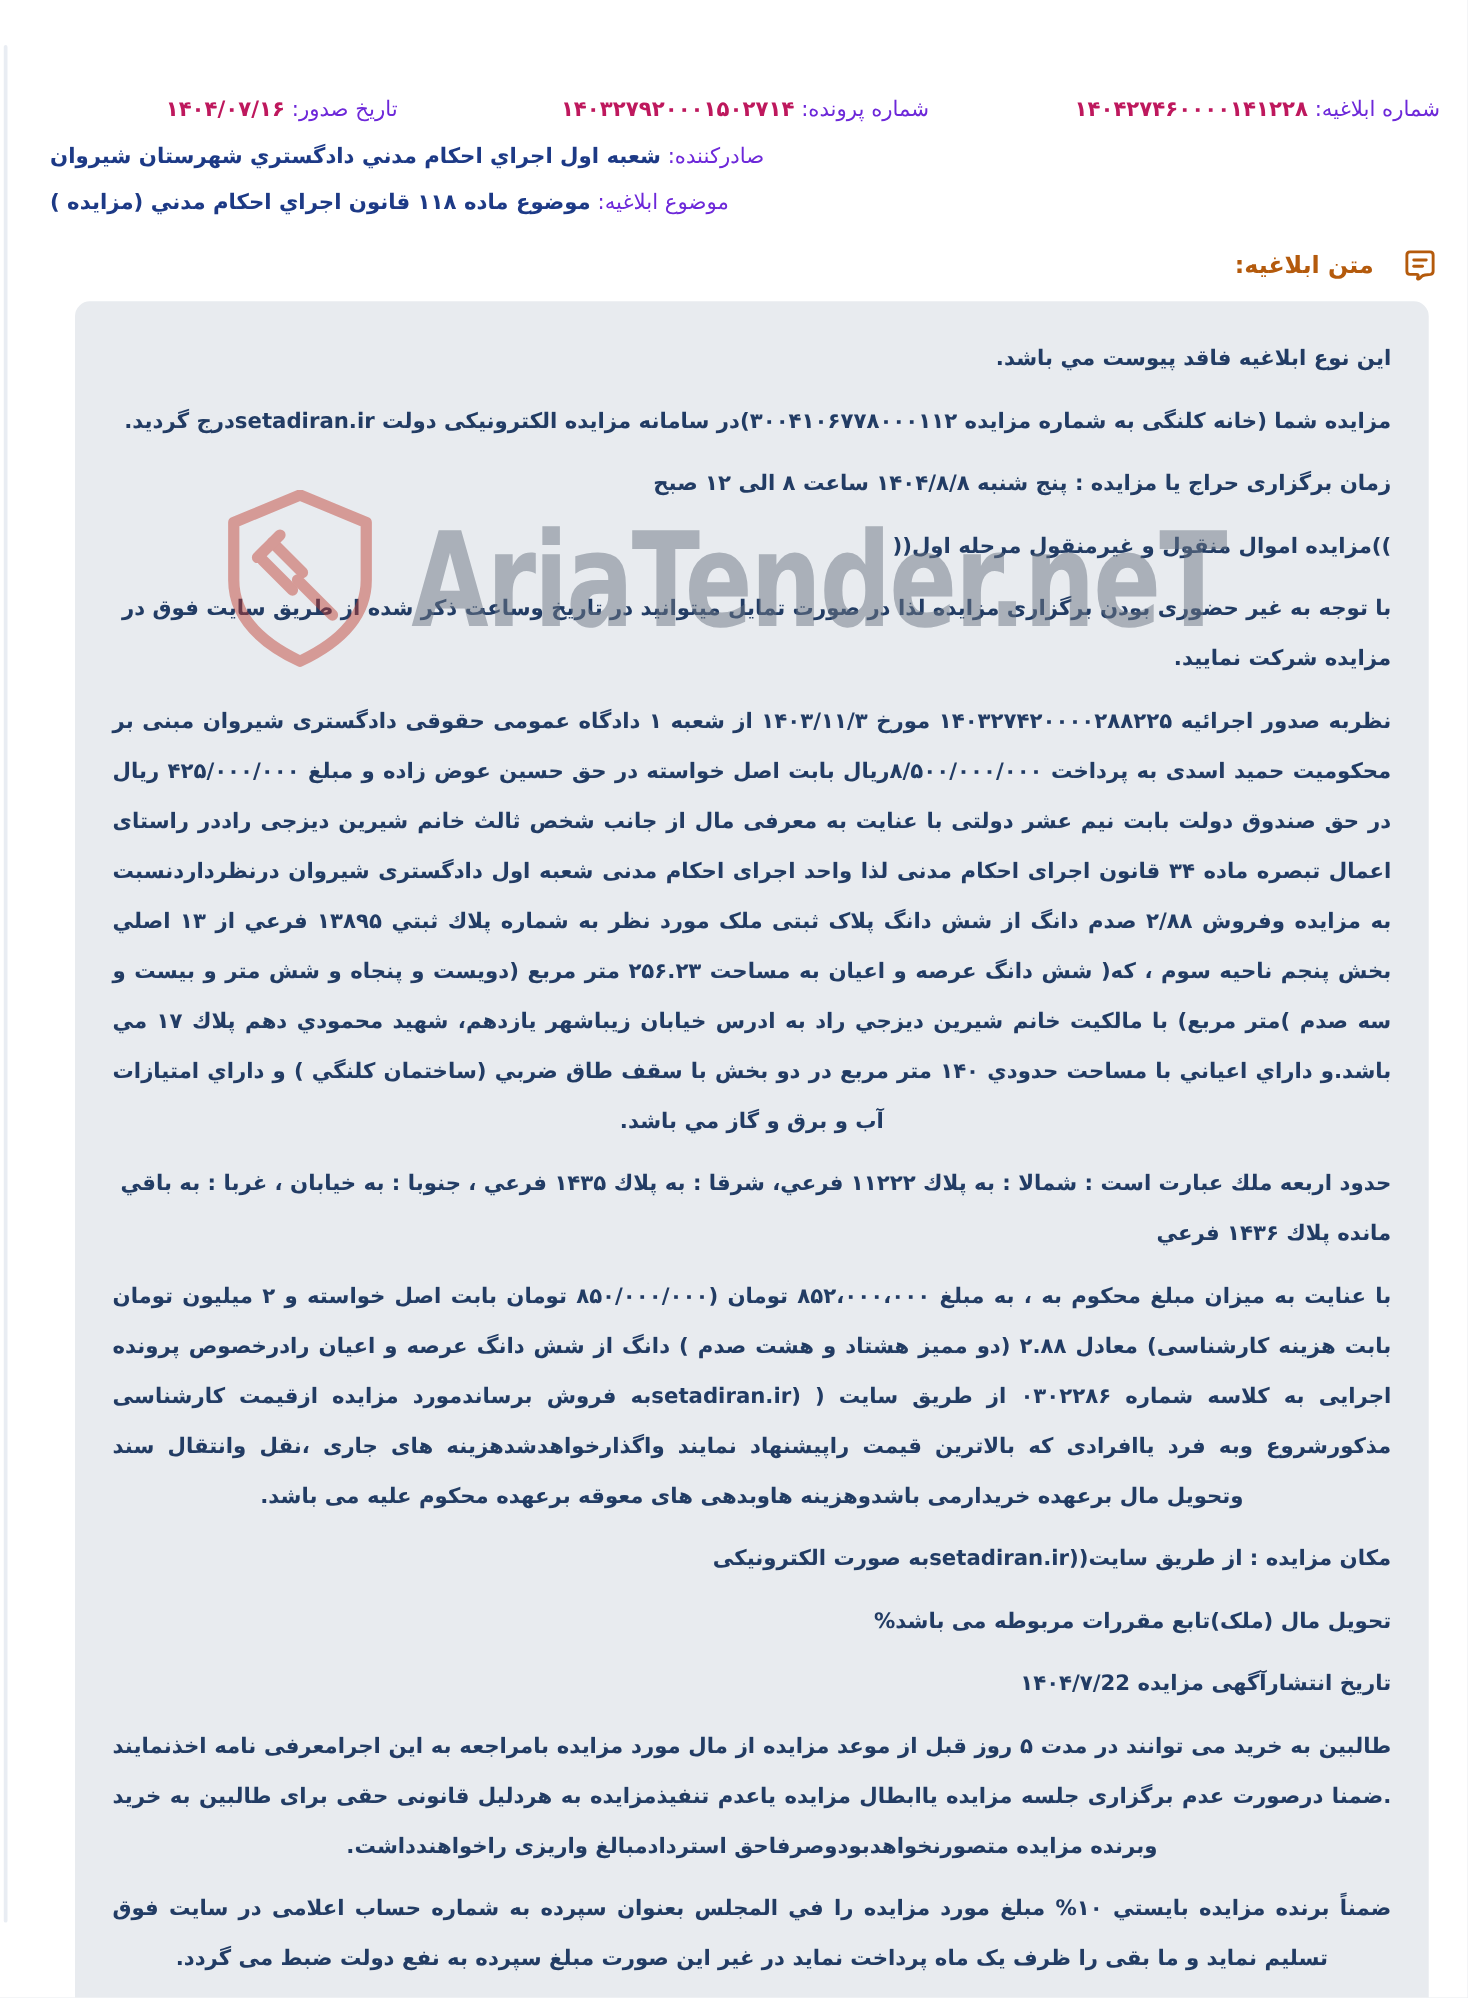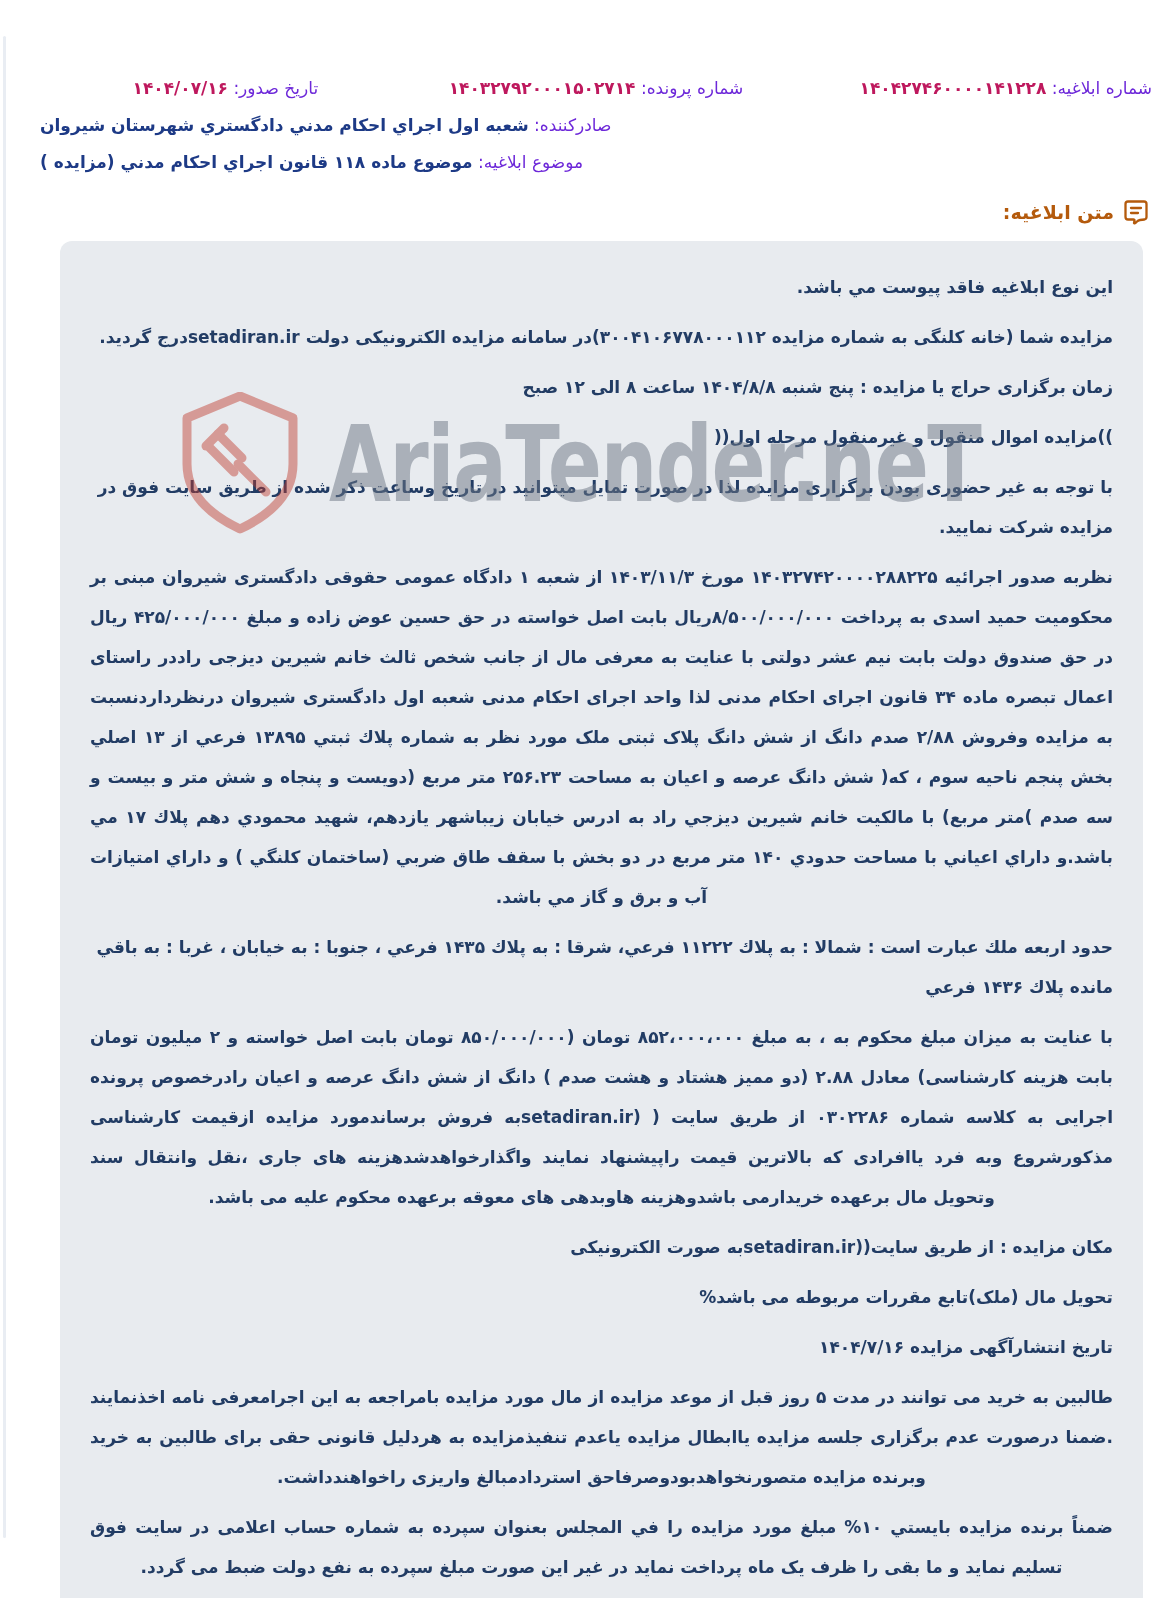--- a/index.html
+++ b/index.html
@@ -17,21 +17,21 @@
   .meta-cell.c1{text-align:right;margin-top:32px;}
   .meta-cell.c2{text-align:center;}
   .meta-cell.c3{text-align:center;}
   .lbl{color:#6d28d9;font-weight:normal;}
   .val{color:#be185d;font-weight:bold;}
   .issuer-row,.subject-row{text-align:left;margin-top:17px;font-size:17px;}
   .issuer-row .val,.subject-row .val{color:#1d3a86;}
 
   
   .section-title{display:flex;align-items:center;justify-content:flex-start;
-    gap:8px;margin:26px 24px 0 0;color:#b45a0c;font-size:19px;font-weight:bold;}
+    gap:23px;margin:26px 24px 0 0;color:#b45a0c;font-size:19px;font-weight:bold;}
   .section-title svg{display:block;}
 
   
   .notice-box{
     position:relative;margin:15px 31px 0 60px;width:1083px;box-sizing:border-box;
     background:#e8ebef;border-radius:12px;padding:16px 30px 30px 30px;
     color:#223c64;font-size:17px;font-weight:bold;line-height:40px;
   }
   .para{margin:10px 0;text-align:right;}
   .para.long{text-align:justify;text-align-last:center;}
@@ -95,21 +95,21 @@
       <p class="para">این نوع ابلاغیه فاقد پیوست مي باشد.</p>
       <p class="para">مزایده شما (خانه کلنگی به شماره مزایده ۳۰۰۴۱۰۶۷۷۸۰۰۰۱۱۲)در سامانه مزایده الکترونیکی دولت  setadiran.irدرج گردید.</p>
       <p class="para">زمان برگزاری حراج یا مزایده : پنج شنبه  ۱۴۰۴/۸/۸ ساعت ۸ الی ۱۲ صبح</p>
       <p class="para">))مزایده اموال منقول و غیرمنقول  مرحله اول((</p>
       <p class="para">با توجه به غیر حضوری بودن برگزاری مزایده لذا در صورت تمایل میتوانید  در تاریخ وساعت ذکر شده از طریق سایت فوق در مزایده  شرکت نمایید.</p>
       <p class="para long">نظربه صدور اجرائیه ۱۴۰۳۲۷۴۲۰۰۰۰۲۸۸۲۲۵ مورخ ۱۴۰۳/۱۱/۳ از شعبه ۱ دادگاه عمومی حقوقی دادگستری شیروان مبنی بر محکومیت حمید اسدی به پرداخت  ۸/۵۰۰/۰۰۰/۰۰۰ریال بابت اصل خواسته در حق حسین عوض زاده و مبلغ ۴۲۵/۰۰۰/۰۰۰ ریال در حق صندوق دولت بابت نیم عشر دولتی  با عنایت به معرفی مال از جانب شخص ثالث خانم شیرین دیزجی راددر راستای اعمال تبصره ماده ۳۴ قانون اجرای احکام مدنی لذا واحد اجرای احکام مدنی شعبه اول دادگستری شیروان درنظرداردنسبت به مزایده وفروش ۲/۸۸ صدم دانگ از شش دانگ پلاک ثبتی ملک مورد نظر به شماره پلاك ثبتي ۱۳۸۹۵ فرعي از ۱۳ اصلي بخش پنجم ناحیه سوم ، که( شش دانگ عرصه و اعیان به مساحت ۲۵۶.۲۳ متر مربع (دویست و پنجاه و شش متر و بیست و سه صدم )متر مربع) با مالکیت خانم شیرین دیزجي راد  به ادرس خیابان زیباشهر یازدهم، شهید محمودي دهم پلاك ۱۷ مي باشد.و داراي اعياني با مساحت حدودي ۱۴۰ متر مربع در دو بخش با سقف طاق ضربي (ساختمان كلنگي ) و داراي امتيازات آب و برق و گاز مي باشد.</p>
       <p class="para">حدود اربعه ملك عبارت است : شمالا : به پلاك ۱۱۲۲۲ فرعي، شرقا : به پلاك ۱۴۳۵ فرعي ، جنوبا :  به خیابان ، غربا : به باقي مانده پلاك ۱۴۳۶ فرعي</p>
       <p class="para long">با عنایت به میزان مبلغ محکوم به ، به مبلغ ۸۵۲،۰۰۰،۰۰۰ تومان (۸۵۰/۰۰۰/۰۰۰ تومان بابت اصل خواسته و ۲ میلیون تومان بابت هزینه کارشناسی) معادل ۲.۸۸ (دو ممیز هشتاد و هشت صدم ) دانگ از شش دانگ عرصه و اعیان رادرخصوص پرونده اجرایی به کلاسه شماره ۰۳۰۲۲۸۶ از طریق سایت ( (setadiran.irبه فروش برساندمورد مزایده ازقیمت کارشناسی مذکورشروع وبه فرد یاافرادی که بالاترین قیمت راپیشنهاد نمایند واگذارخواهدشدهزینه های جاری ،نقل وانتقال سند وتحویل مال برعهده خریدارمی باشدوهزینه هاوبدهی های معوقه برعهده محکوم علیه می باشد.</p>
       <p class="para">مکان مزایده : از طریق سایت((setadiran.irبه صورت الکترونیکی</p>
       <p class="para">تحویل مال (ملک)تابع مقررات مربوطه می باشد%</p>
-      <p class="para">تاریخ انتشارآگهی مزایده    ۱۴۰۴/۷/۱۶</p>
+      <p class="para">تاریخ انتشارآگهی مزایده    ۱۴۰۴/۷/22</p>
       <p class="para long">طالبین به خرید می توانند در مدت ۵ روز قبل از موعد مزایده از مال مورد مزایده بامراجعه به این اجرامعرفی نامه اخذنمایند .ضمنا درصورت عدم برگزاری جلسه مزایده یاابطال مزایده یاعدم تنفیذمزایده به هردلیل قانونی حقی برای طالبین به خرید وبرنده مزایده متصورنخواهدبودوصرفاحق استردادمبالغ واریزی راخواهندداشت.</p>
       <p class="para long">ضمناً برنده مزایده بایستي ۱۰% مبلغ مورد مزایده را في المجلس بعنوان سپرده به شماره حساب اعلامی در سایت فوق تسلیم نماید و ما بقی را ظرف یک ماه پرداخت نماید در غیر این صورت مبلغ سپرده به نفع دولت ضبط می گردد.</p>
     </div>
 </div>
 
 <div class="watermark">
   <span>
     <svg width="120" height="142" viewBox="0 0 120 142" fill="none" opacity="0.45">
       <path d="M60 4 L113 26 V72 Q113 112 60 137 Q7 112 7 72 V26 Z" stroke="#c0392b" stroke-width="9" stroke-linejoin="round"></path>
       <g stroke="#c0392b" stroke-width="9" stroke-linecap="round">

